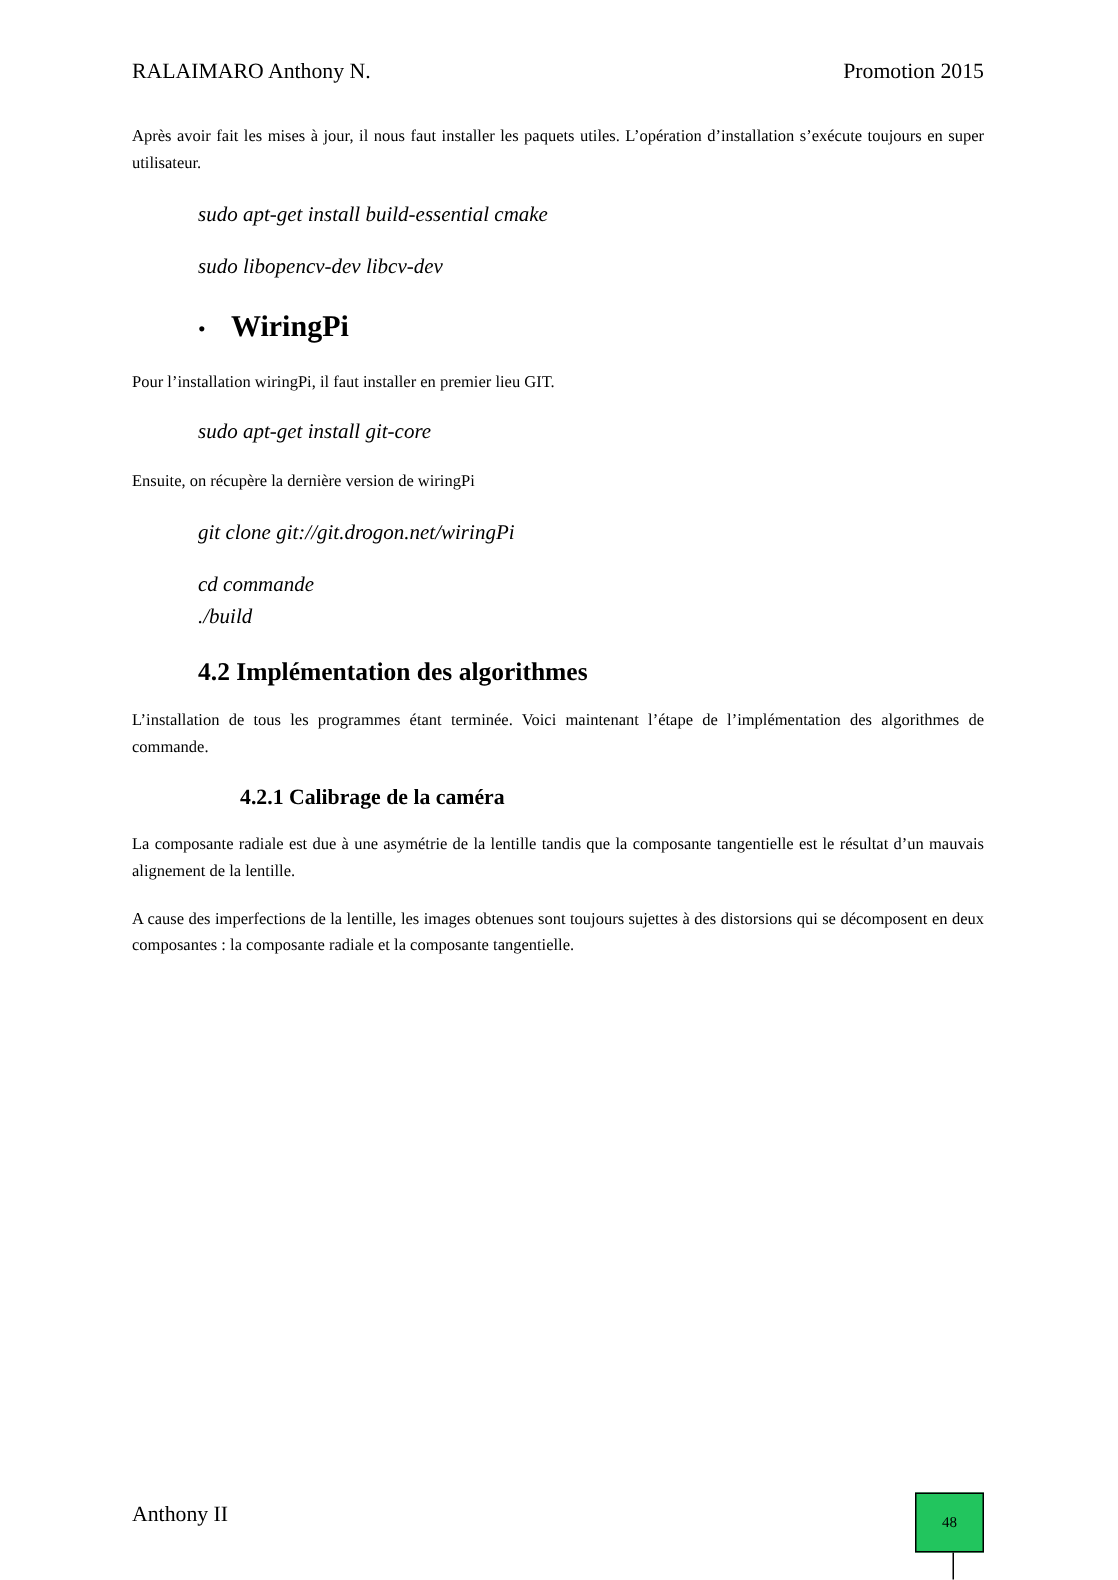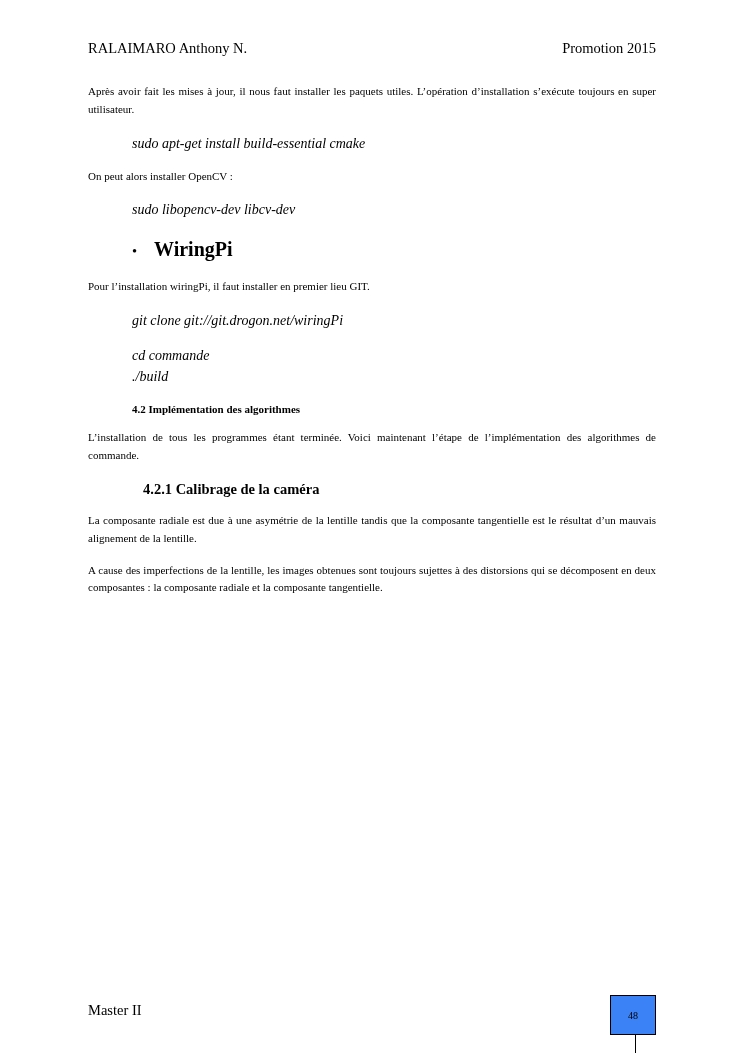--- a/index.html
+++ b/index.html
@@ -69,28 +69,28 @@
     font-size: 14.5px;
     line-height: 1.5;
   }
   .bullet-label {
     font-size: 20px;
     font-weight: bold;
     line-height: 1.5;
   }
 
   h2.heading-2 {
-    font-size: 11px;
+    font-size: 17px;
     font-weight: bold;
     margin: 16px 0 14px 44px;
   }
   h3.heading-3 {
     font-size: 14.5px;
     font-weight: bold;
-    margin: 16px 0 14px 55px;
+    margin: 16px 0 14px 72px;
   }
 
   .footer {
     position: absolute;
     left: 88px;
     bottom: 34px;
     width: 568px;
     font-size: 14.5px;
   }
   .footer-left {
@@ -102,21 +102,21 @@
     position: absolute;
     right: 0;
     bottom: -16px;
     width: 44px;
     height: 38px;
     border: 1px solid #000000;
     display: flex;
     align-items: center;
     justify-content: center;
     font-size: 10px;
-    background: #3b82f6;
+    background: #22c55e;
   }
   .page-number-tail {
     position: absolute;
     right: 20px;
     bottom: -40px;
     width: 1px;
     height: 24px;
     background: #000000;
   }
 </style>
@@ -129,32 +129,33 @@
 
     <div class="header-row">
       <div class="header-left">RALAIMARO Anthony N.</div>
       <div class="header-right">Promotion 2015</div>
     </div>
 
     <p class="body-text">Après avoir fait les mises à jour, il nous faut installer les paquets utiles. L’opération d’installation s’exécute toujours en super utilisateur.</p>
 
     <div class="code-line">sudo apt-get install build-essential cmake</div>
 
-    <p class="body-text">On peut alors installer OpenCV :</p>
 
     <div class="code-line">sudo libopencv-dev libcv-dev</div>
 
     <div class="bullet-row">
       <span class="bullet-dot">•</span>
       <span class="bullet-label">WiringPi</span>
     </div>
 
     <p class="body-text">Pour l’installation wiringPi, il faut installer en premier lieu GIT.</p>
 
+    <div class="code-line">sudo apt-get install git-core</div>
 
+    <p class="body-text">Ensuite, on récupère la dernière version de wiringPi</p>
 
     <div class="code-line">git clone git://git.drogon.net/wiringPi</div>
 
 
     <div class="code-block">
       <div class="code-line">cd commande</div>
       <div class="code-line">./build</div>
     </div>
 
     <h2 class="heading-2">4.2 Implémentation des algorithmes</h2>
@@ -163,18 +164,18 @@
 
     <h3 class="heading-3">4.2.1 Calibrage de la caméra</h3>
 
     <p class="body-text">La composante radiale est due à une asymétrie de la lentille tandis que la composante tangentielle est le résultat d’un mauvais alignement de la lentille.</p>
 
     <p class="body-text">A cause des imperfections de la lentille, les images obtenues sont toujours sujettes à des distorsions qui se décomposent en deux composantes : la composante radiale et la composante tangentielle.</p>
 
   </div>
 
   <div class="footer">
-    <div class="footer-left">Master II</div>
+    <div class="footer-left">Anthony II</div>
     <div class="page-number-box">48</div>
     <div class="page-number-tail"></div>
   </div>
 
 </div>
 
 </body></html>

